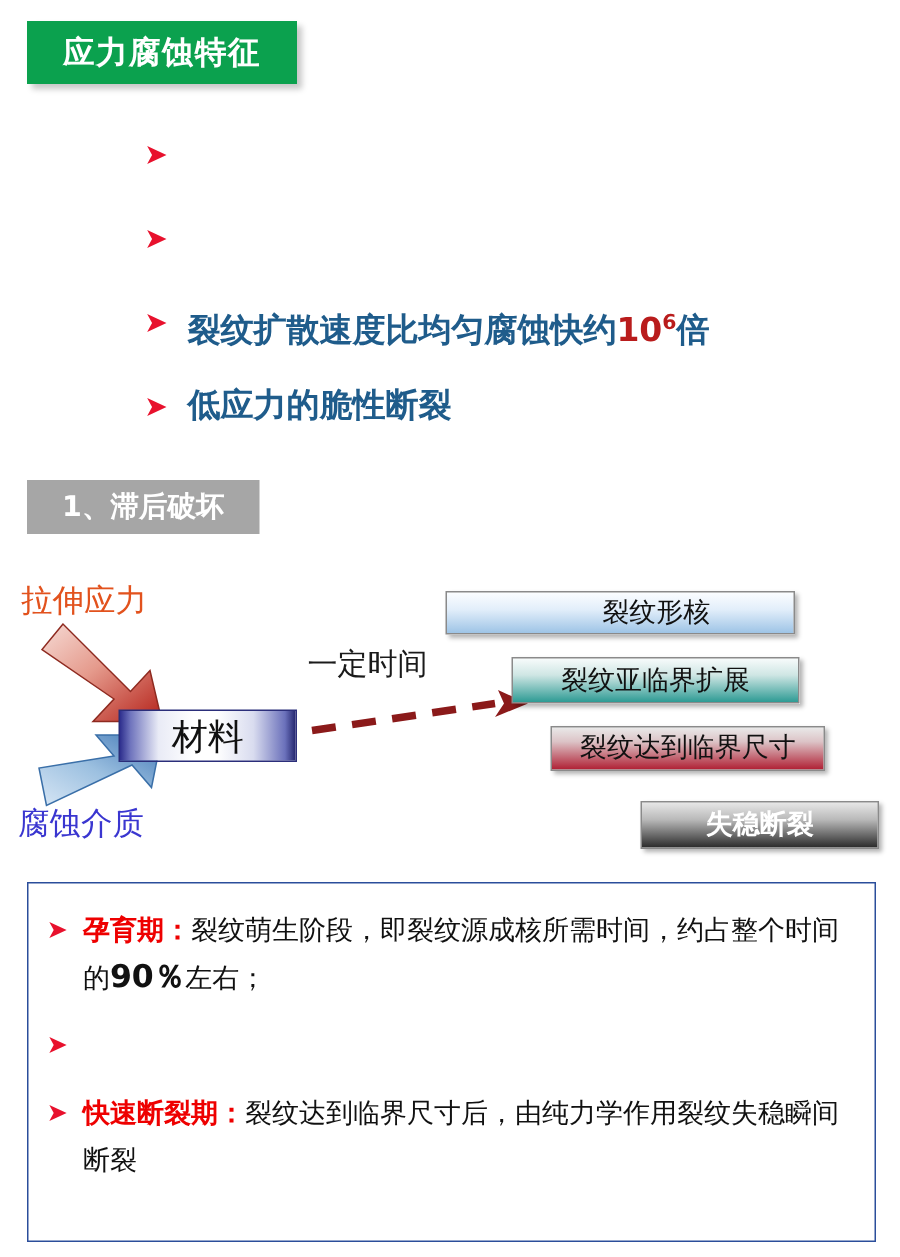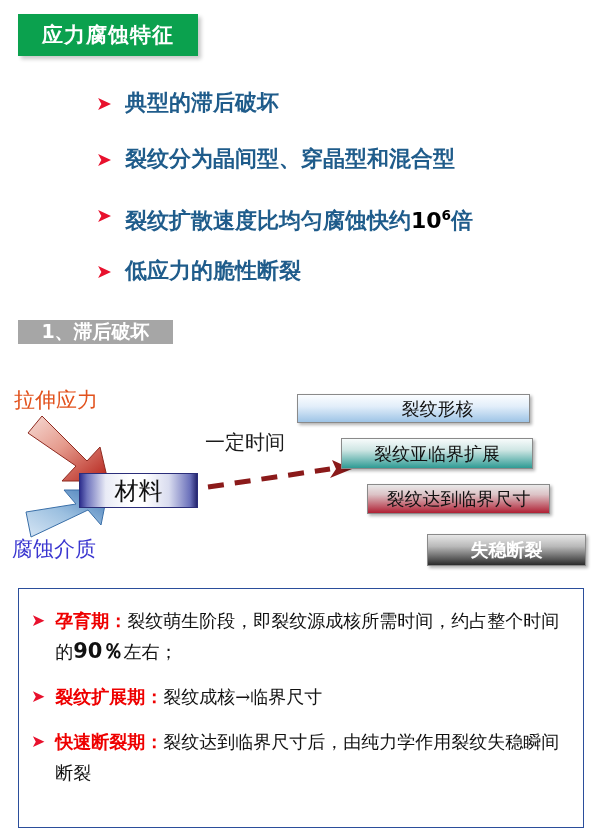--- a/index.html
+++ b/index.html
@@ -59,34 +59,34 @@
   }
   .bullet-text {
     color: #1f5c8b;
     font-weight: bold;
     font-size: 22px;
     line-height: 30px;
     font-family: "DejaVu Sans", "Liberation Sans", sans-serif;
     white-space: nowrap;
   }
   .bullet-text .hl {
-    color: #000000;
+    color: #b91c1c;
   }
   .bullet-text sup {
     font-size: 0.62em;
     vertical-align: super;
   }
 
   
   #section-header {
     position: absolute;
     left: 18px;
     top: 320px;
     width: 155px;
-    height: 24px;
+    height: 36px;
     background: #a6a6a6;
     display: flex;
     align-items: center;
     justify-content: center;
   }
   #section-header .txt {
     color: #ffffff;
     font-weight: bold;
     font-size: 19px;
     font-family: "DejaVu Sans", "Liberation Sans", sans-serif;
@@ -226,26 +226,24 @@
 <body>
 
 <div id="title-banner">
   <span class="txt">应力腐蚀特征</span>
 </div>
 
 <div id="bullet-list">
 
   <div class="bullet-row">
     <span class="bullet-arrow">➤</span>
-    <span class="bullet-text">典型的滞后破坏</span>
   </div>
 
   <div class="bullet-row">
     <span class="bullet-arrow">➤</span>
-    <span class="bullet-text">裂纹分为晶间型、穿晶型和混合型</span>
   </div>
 
   <div class="bullet-row">
     <span class="bullet-arrow">➤</span>
     <span class="bullet-text"><span>裂纹扩散速度比均匀腐蚀快约</span><span class="hl">10</span><sup class="hl">6</sup><span>倍</span></span>
   </div>
 
   <div class="bullet-row">
     <span class="bullet-arrow">➤</span>
     <span class="bullet-text">低应力的脆性断裂</span>
@@ -310,21 +308,20 @@
 
 <div id="note-box">
 
   <div class="note-item">
     <span class="note-arrow">➤</span>
     <div class="note-body"><span class="term">孕育期：</span><span>裂纹萌生阶段，即裂纹源成核所需时间，约占整个时间的</span><span class="num">90％</span><span>左右；</span></div>
   </div>
 
   <div class="note-item">
     <span class="note-arrow">➤</span>
-    <div class="note-body"><span class="term">裂纹扩展期：</span><span>裂纹成核→临界尺寸</span></div>
   </div>
 
   <div class="note-item">
     <span class="note-arrow">➤</span>
     <div class="note-body"><span class="term">快速断裂期：</span><span>裂纹达到临界尺寸后，由纯力学作用裂纹失稳瞬间断裂</span></div>
   </div>
 
 </div>
 
 </body></html>

